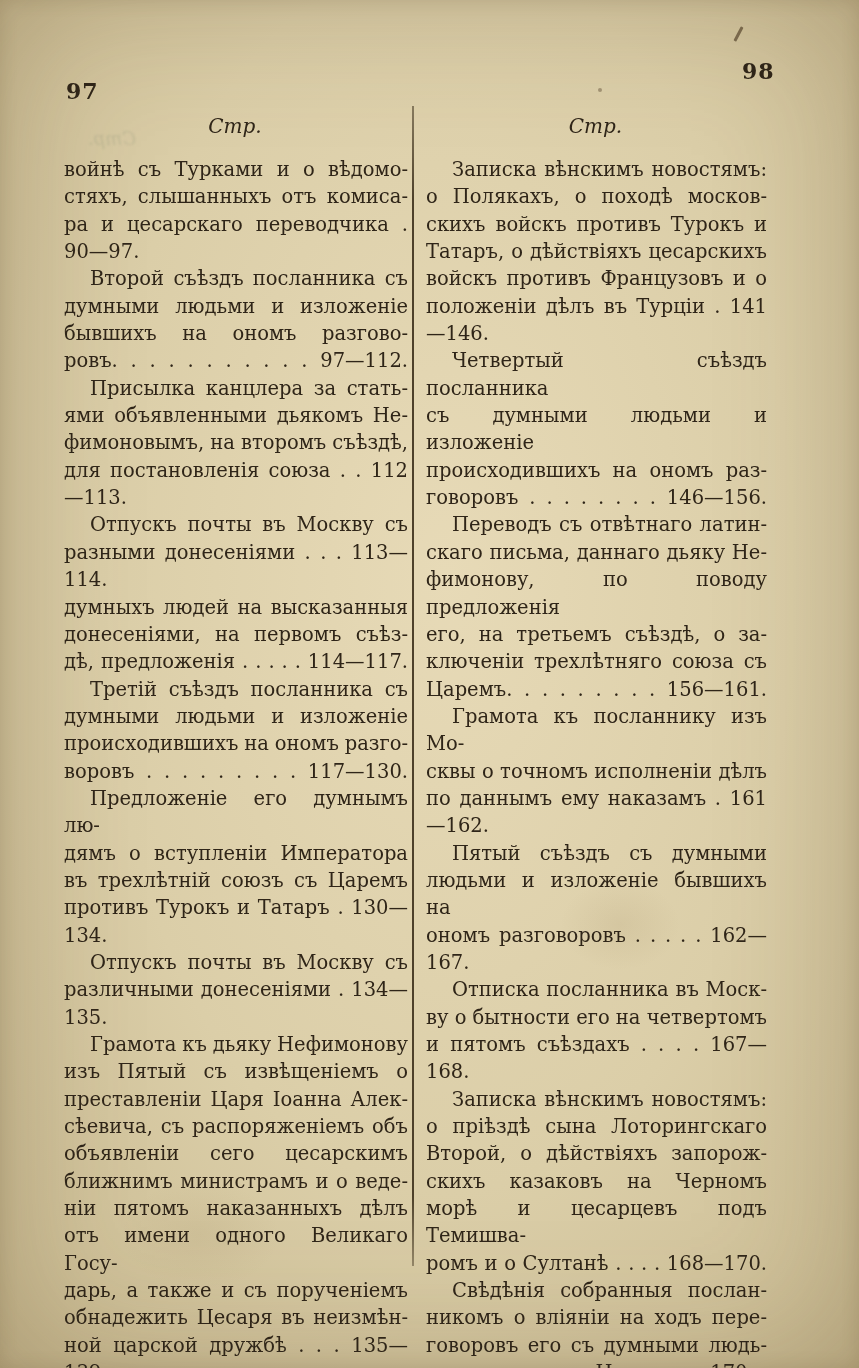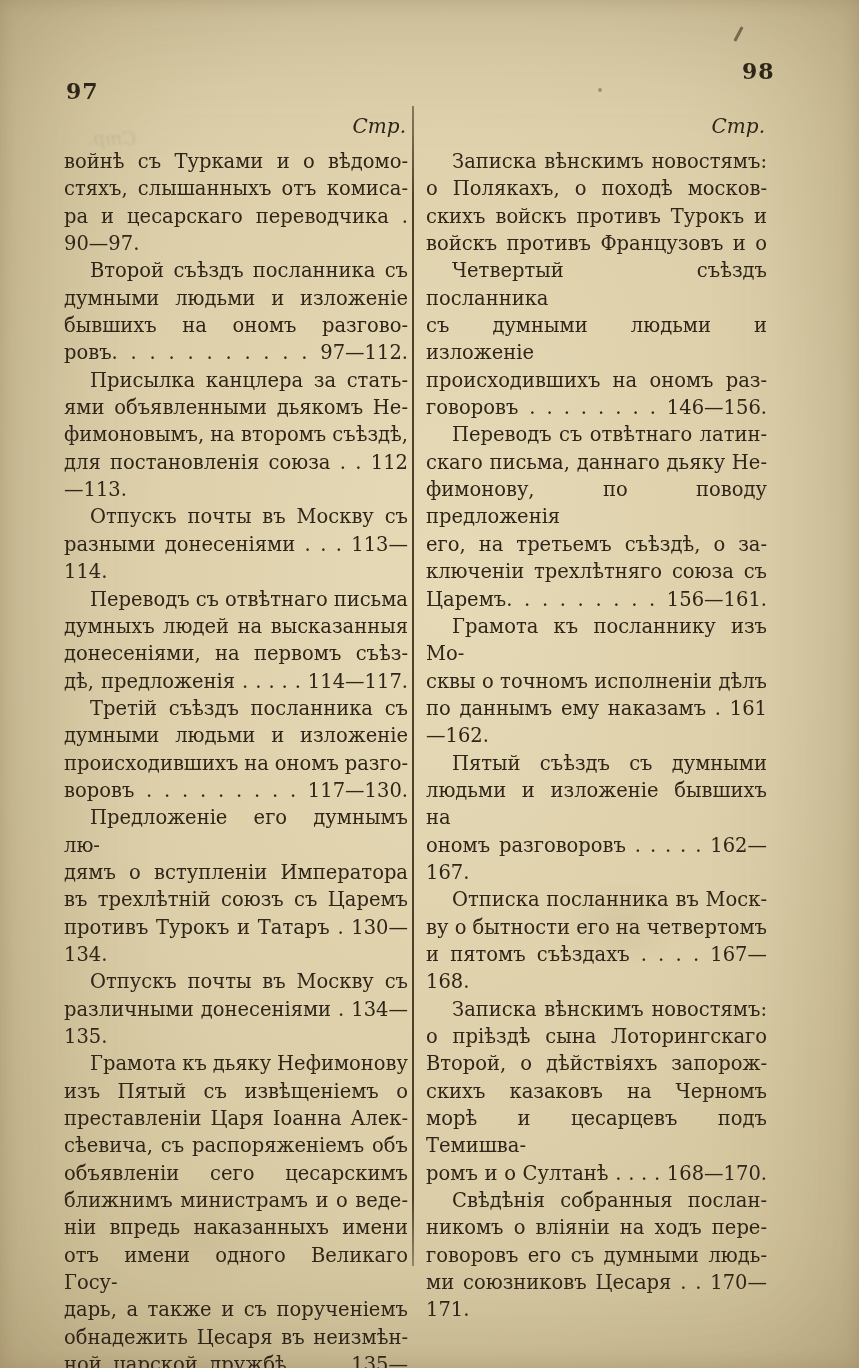--- a/index.html
+++ b/index.html
@@ -27,23 +27,23 @@
   .pagenum.pn-left{left:66px;top:56px;margin-top:22px;}
   .pagenum.pn-right{left:742px;top:58px;}
   .divider{
     position:absolute;left:412px;top:106px;width:2px;height:1160px;
     background:linear-gradient(to bottom, rgba(65,52,31,.55), rgba(65,52,31,.92) 8%, rgba(65,52,31,.92) 94%, rgba(65,52,31,.45));
   }
   .col{position:absolute;top:112px;}
   .col-left{left:64px;width:344px;}
   .col-right{left:426px;width:341px;}
   .colhead{
-    font-style:italic;text-align:right;
+    font-style:italic;text-align:center;
     font-size:20px;line-height:28px;
-    margin-bottom:8px;padding-right:2px;
+    margin-bottom:16px;padding-right:2px;
   }
   .line{
     font-size:19.5px;
     line-height:27.35px;
     text-align:justify;
     text-align-last:justify;
     text-justify:inter-word;
     white-space:normal;
     word-spacing:-0.5px;
   }
@@ -87,56 +87,57 @@
         <div class="line indent">Второй съѣздъ посланника съ</div>
         <div class="line">думными людьми и изложеніе</div>
         <div class="line">бывшихъ на ономъ разгово-</div>
         <div class="line">ровъ. . . . . . . . . . . 97—112.</div>
         <div class="line indent">Присылка канцлера за стать-</div>
         <div class="line">ями объявленными дьякомъ Не-</div>
         <div class="line">фимоновымъ, на второмъ съѣздѣ,</div>
         <div class="line">для постановленія союза . . 112—113.</div>
         <div class="line indent">Отпускъ почты въ Москву съ</div>
         <div class="line">разными донесеніями . . . 113—114.</div>
-        <div class="line indent">Переводъ съ отвѣтнаго письма</div>
         <div class="line">думныхъ людей на высказанныя</div>
         <div class="line">донесеніями, на первомъ съѣз-</div>
         <div class="line">дѣ, предложенія . . . . . 114—117.</div>
         <div class="line indent">Третій съѣздъ посланника съ</div>
         <div class="line">думными людьми и изложеніе</div>
         <div class="line">происходившихъ на ономъ разго-</div>
         <div class="line">воровъ . . . . . . . . . 117—130.</div>
         <div class="line indent">Предложеніе его думнымъ лю-</div>
         <div class="line">дямъ о вступленіи Императора</div>
         <div class="line">въ трехлѣтній союзъ съ Царемъ</div>
         <div class="line">противъ Турокъ и Татаръ . 130—134.</div>
         <div class="line indent">Отпускъ почты въ Москву съ</div>
         <div class="line">различными донесеніями . 134—135.</div>
         <div class="line indent">Грамота къ дьяку Нефимонову</div>
         <div class="line">изъ Пятый съ извѣщеніемъ о</div>
         <div class="line">преставленіи Царя Іоанна Алек-</div>
         <div class="line">сѣевича, съ распоряженіемъ объ</div>
         <div class="line">объявленіи сего цесарскимъ</div>
         <div class="line">ближнимъ министрамъ и о веде-</div>
-        <div class="line">ніи впредь наказанныхъ имени</div>
+        <div class="line">ніи пятомъ наказанныхъ дѣлъ</div>
         <div class="line">отъ имени одного Великаго Госу-</div>
         <div class="line">дарь, а также и съ порученіемъ</div>
         <div class="line">обнадежить Цесаря въ неизмѣн-</div>
         <div class="line">ной царской дружбѣ . . . 135—139.</div>
       </div>
 
   </div>
 
   <div class="col col-right">
     <div class="colhead">Стр.</div>
     <div class="entries" id="right-entries">
         <div class="line indent">Записка вѣнскимъ новостямъ:</div>
         <div class="line">о Полякахъ, о походѣ москов-</div>
         <div class="line">скихъ войскъ противъ Турокъ и</div>
+        <div class="line">Татаръ, о дѣйствіяхъ цесарскихъ</div>
         <div class="line">войскъ противъ Французовъ и о</div>
+        <div class="line">положеніи дѣлъ въ Турціи . 141—146.</div>
         <div class="line indent">Четвертый съѣздъ посланника</div>
         <div class="line">съ думными людьми и изложеніе</div>
         <div class="line">происходившихъ на ономъ раз-</div>
         <div class="line">говоровъ . . . . . . . . 146—156.</div>
         <div class="line indent">Переводъ съ отвѣтнаго латин-</div>
         <div class="line">скаго письма, даннаго дьяку Не-</div>
         <div class="line">фимонову, по поводу предложенія</div>
         <div class="line">его, на третьемъ съѣздѣ, о за-</div>
         <div class="line">ключеніи трехлѣтняго союза съ</div>
         <div class="line">Царемъ. . . . . . . . . 156—161.</div>

